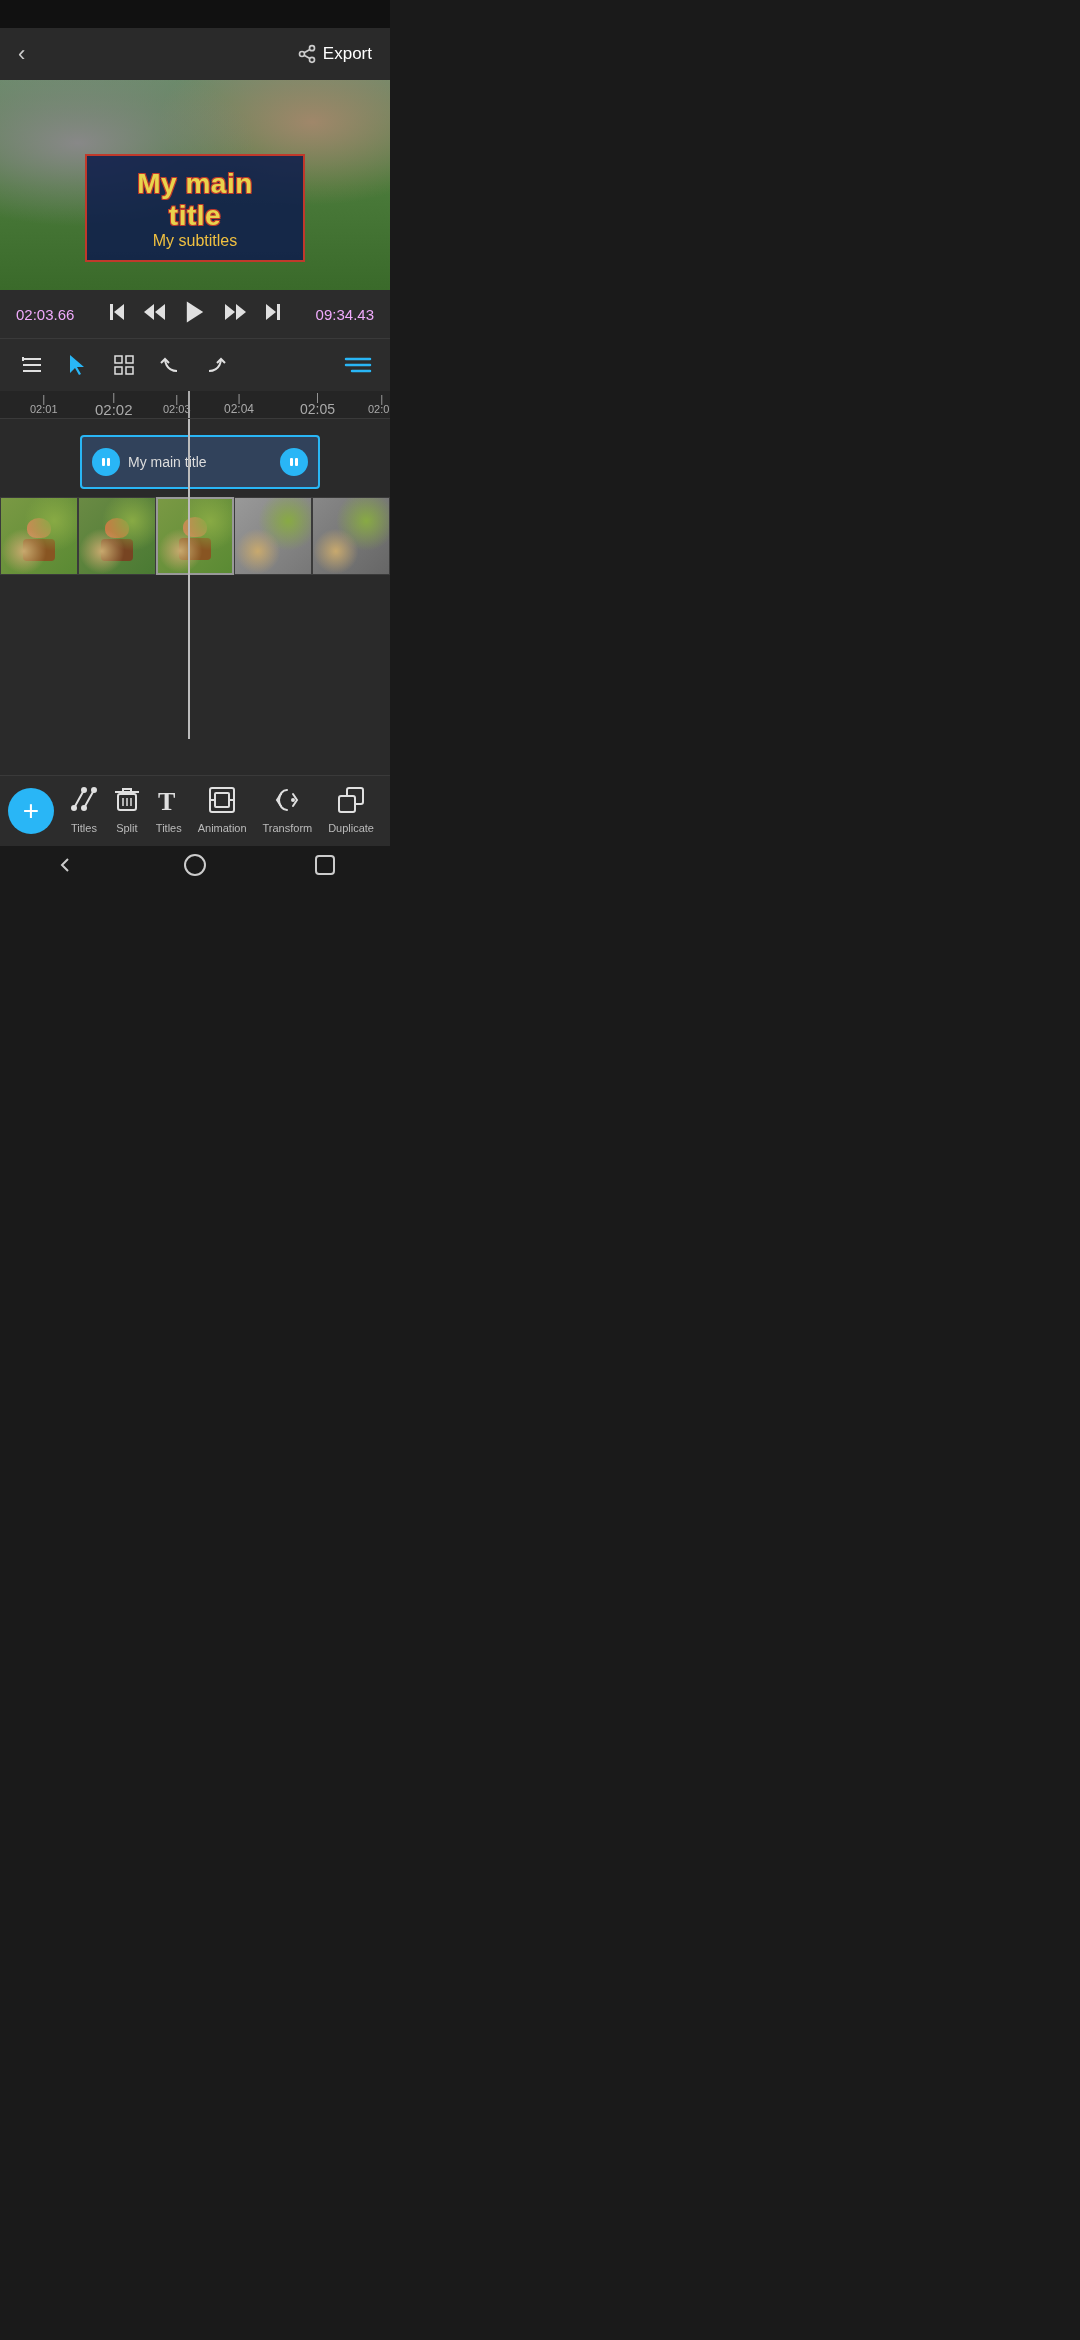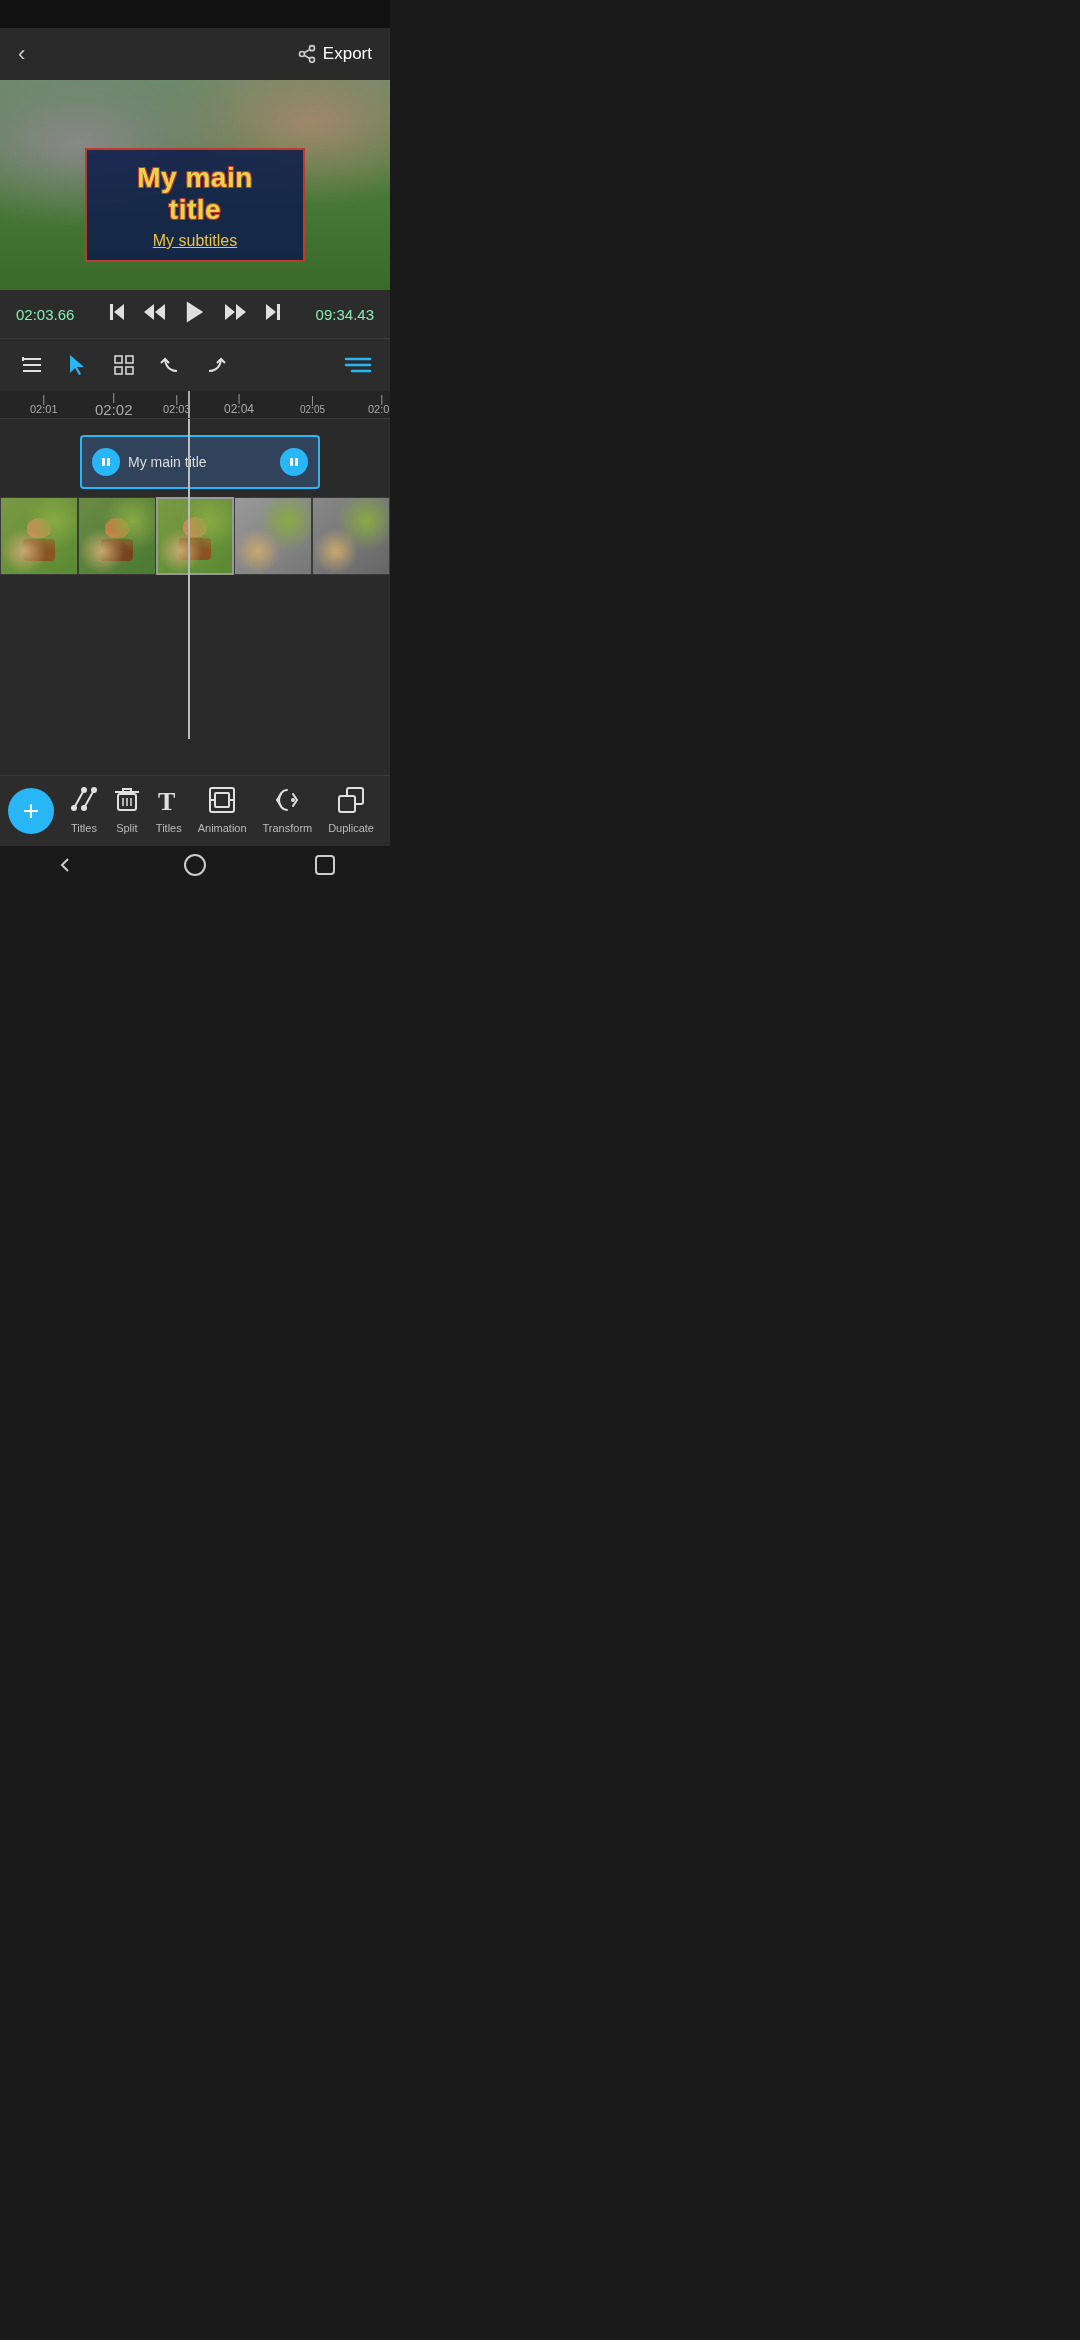--- a/index.html
+++ b/index.html
@@ -72,35 +72,34 @@
     .main-title-text {
       font-size: 28px;
       font-weight: bold;
       color: #e8d44d;
       text-shadow: 1px 1px 0 #c0392b, -1px -1px 0 #c0392b, 1px -1px 0 #c0392b, -1px 1px 0 #c0392b;
       letter-spacing: 0.5px;
     }
     .subtitle-text {
       font-size: 16px;
       color: #f0c040;
-      margin-top: 6px;
-      text-decoration: underline;
+      margin-top: 0;
     }
 
     
     .playback-controls {
       background: #2c2c2c;
       padding: 8px 16px;
       display: flex;
       align-items: center;
       justify-content: space-between;
     }
     .time-display {
       font-size: 15px;
-      color: #86efac;
+      color: #f0abfc;
       font-variant-numeric: tabular-nums;
       min-width: 72px;
     }
     .time-display.right {
       text-align: right;
     }
     .playback-buttons {
       display: flex;
       align-items: center;
       gap: 14px;
@@ -432,21 +431,21 @@
   </div>
 </div>
 
 <div class="timeline-area">
 
   <div class="timeline-ruler" style="position:relative; height:28px;">
     <span class="ruler-tick" style="left:30px; font-size:11px; color:#aaa;">02:01</span>
     <span class="ruler-tick" style="left:95px; font-size:15px; color:#aaa;">02:02</span>
     <span class="ruler-tick" style="left:163px; font-size:11px; color:#aaa;">02:03</span>
     <span class="ruler-tick" style="left:224px; font-size:12px; color:#aaa;">02:04</span>
-    <span class="ruler-tick" style="left:300px; font-size:10px; color:#aaa;">02:05</span>
+    <span class="ruler-tick" style="left:300px; font-size:14px; color:#aaa;">02:05</span>
     <span class="ruler-tick" style="left:368px; font-size:11px; color:#aaa;">02:06</span>
 
     <div style="position:absolute; left:188px; top:0; bottom:0; width:2px; background:#aaa; z-index:5;"></div>
   </div>
 
   <div class="title-track" style="position:relative;">
 
     <div class="playhead-line" style="left:188px; top:-8px; height:320px;"></div>
 
     <div class="title-clip" style="left:80px; width:240px;">

